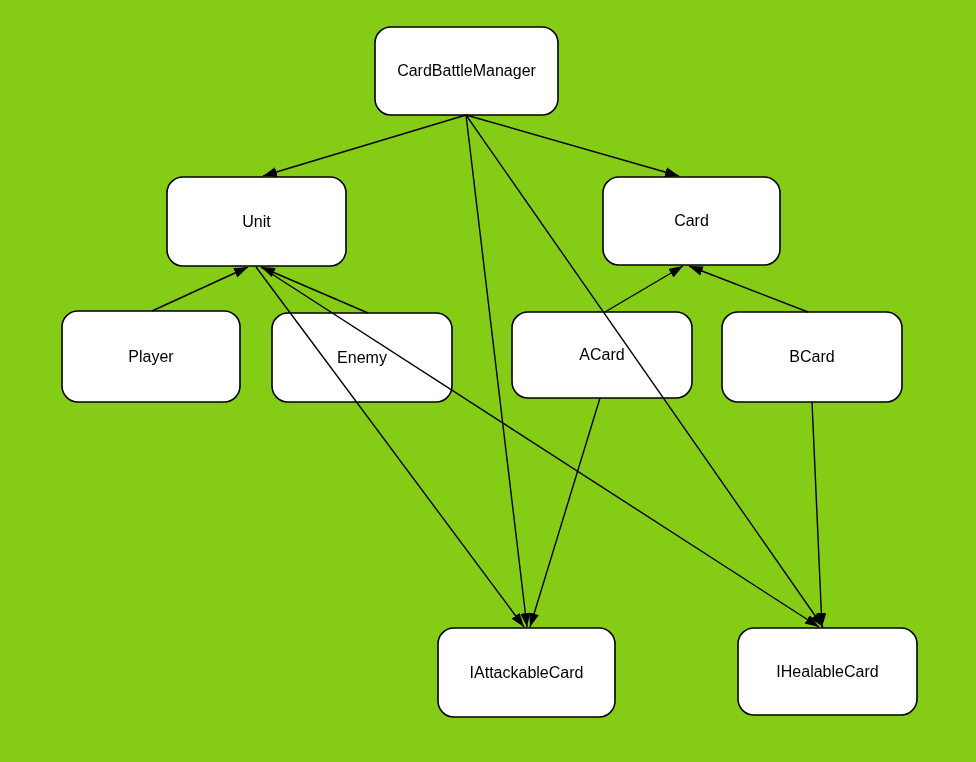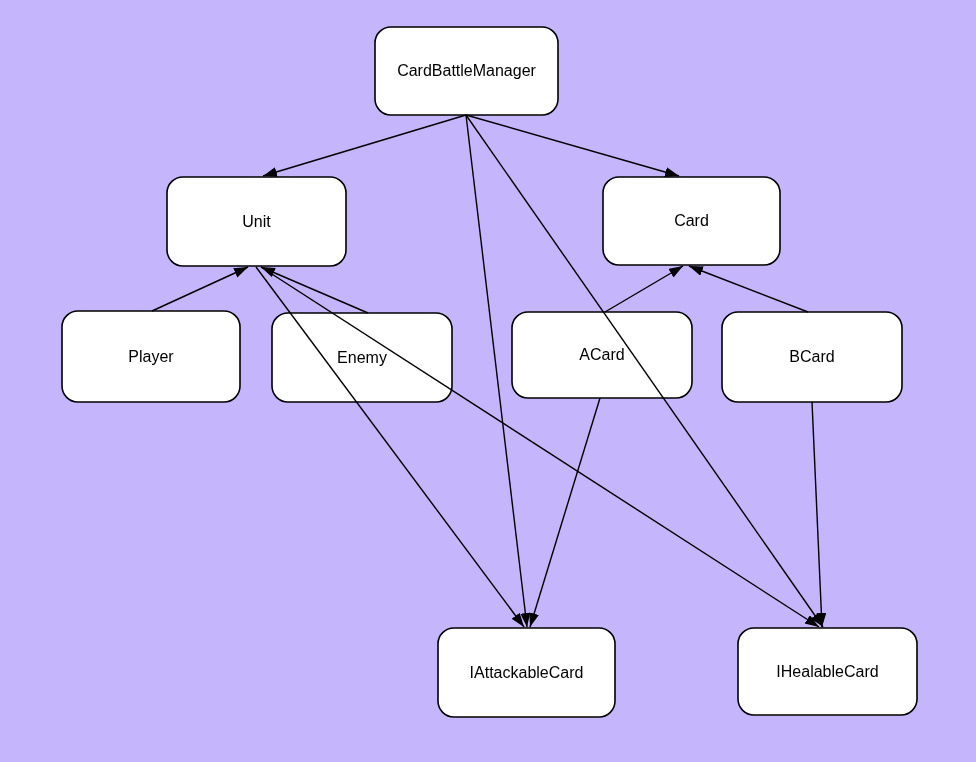--- a/index.html
+++ b/index.html
@@ -4,21 +4,21 @@
 <style>
   html, body {
     margin: 0;
     padding: 0;
     background: #ffffff;
   }
   #canvas-wrap {
     position: relative;
     width: 976px;
     height: 762px;
-    background: #c4b5fd;
+    background: #84cc16;
     font-family: "Liberation Sans", sans-serif;
     overflow: hidden;
   }
   svg#diagram-svg {
     position: absolute;
     left: 0;
     top: 0;
   }
   .node-rect {
     fill: #ffffff;

